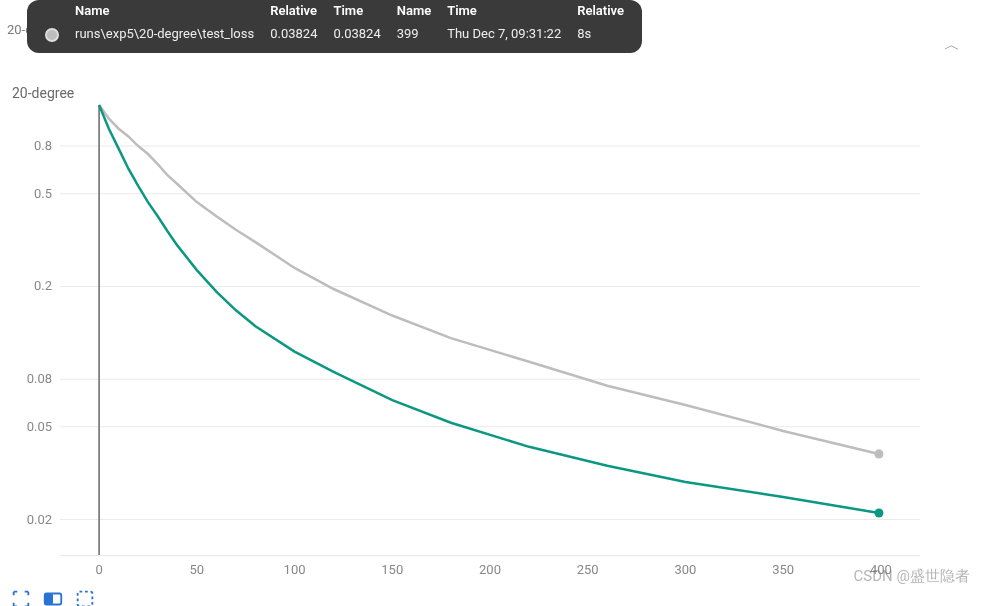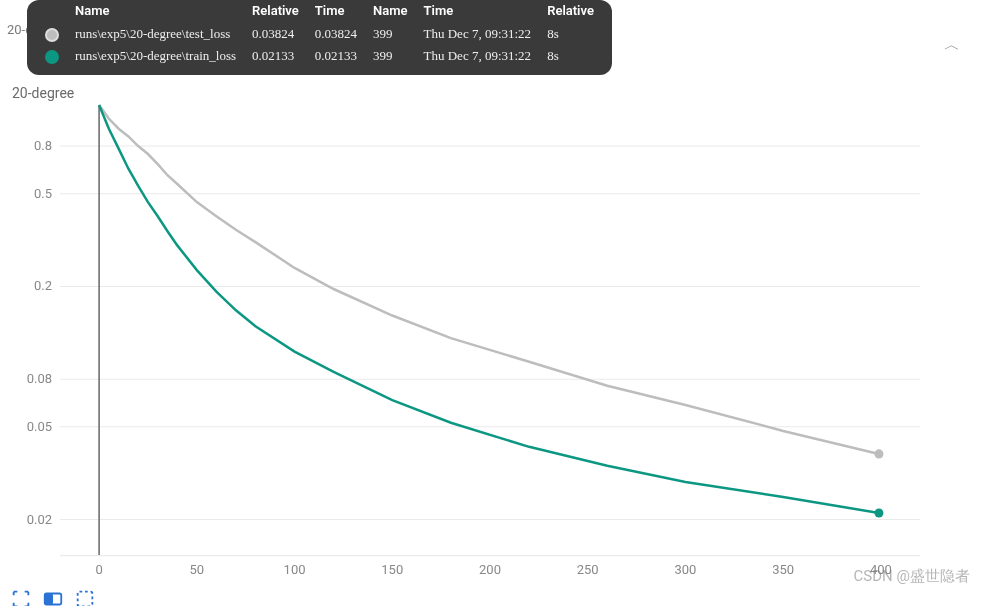--- a/index.html
+++ b/index.html
@@ -25,21 +25,20 @@
   .tooltip table { border-collapse: collapse; }
   .tooltip th {
     font-weight: 600;
     text-align: left;
     padding: 3px 8px 5px 8px;
     color: #fff;
   }
   .tooltip td {
     padding: 3px 8px;
     color: #eee;
-    font-family: Liberation Serif, serif;
   }
   .swatch {
     width: 14px;
     height: 14px;
     border-radius: 50%;
     display: inline-block;
     vertical-align: middle;
   }
   .title-label1 {
     position: absolute;
@@ -115,29 +114,20 @@
     <tbody>
       <tr>
         <td><span class="swatch" style="background:#bdbdbd;border:2px solid #ddd"></span></td>
         <td>runs\exp5\20-degree\test_loss</td>
         <td>0.03824</td>
         <td>0.03824</td>
         <td>399</td>
         <td>Thu Dec 7, 09:31:22</td>
         <td>8s</td>
       </tr>
-      <tr>
-        <td><span class="swatch" style="background:#0c9782;border:2px solid #0c9782"></span></td>
-        <td>runs\exp5\20-degree\train_loss</td>
-        <td>0.02133</td>
-        <td>0.02133</td>
-        <td>399</td>
-        <td>Thu Dec 7, 09:31:22</td>
-        <td>8s</td>
-      </tr>
     </tbody>
   </table>
 </div>
 
 <span class="chevron">︿</span>
 
 <div class="title-label1">20-degree</div>
 <div class="title-label2">20-degree</div>
 
 <div class="chart-wrap">

